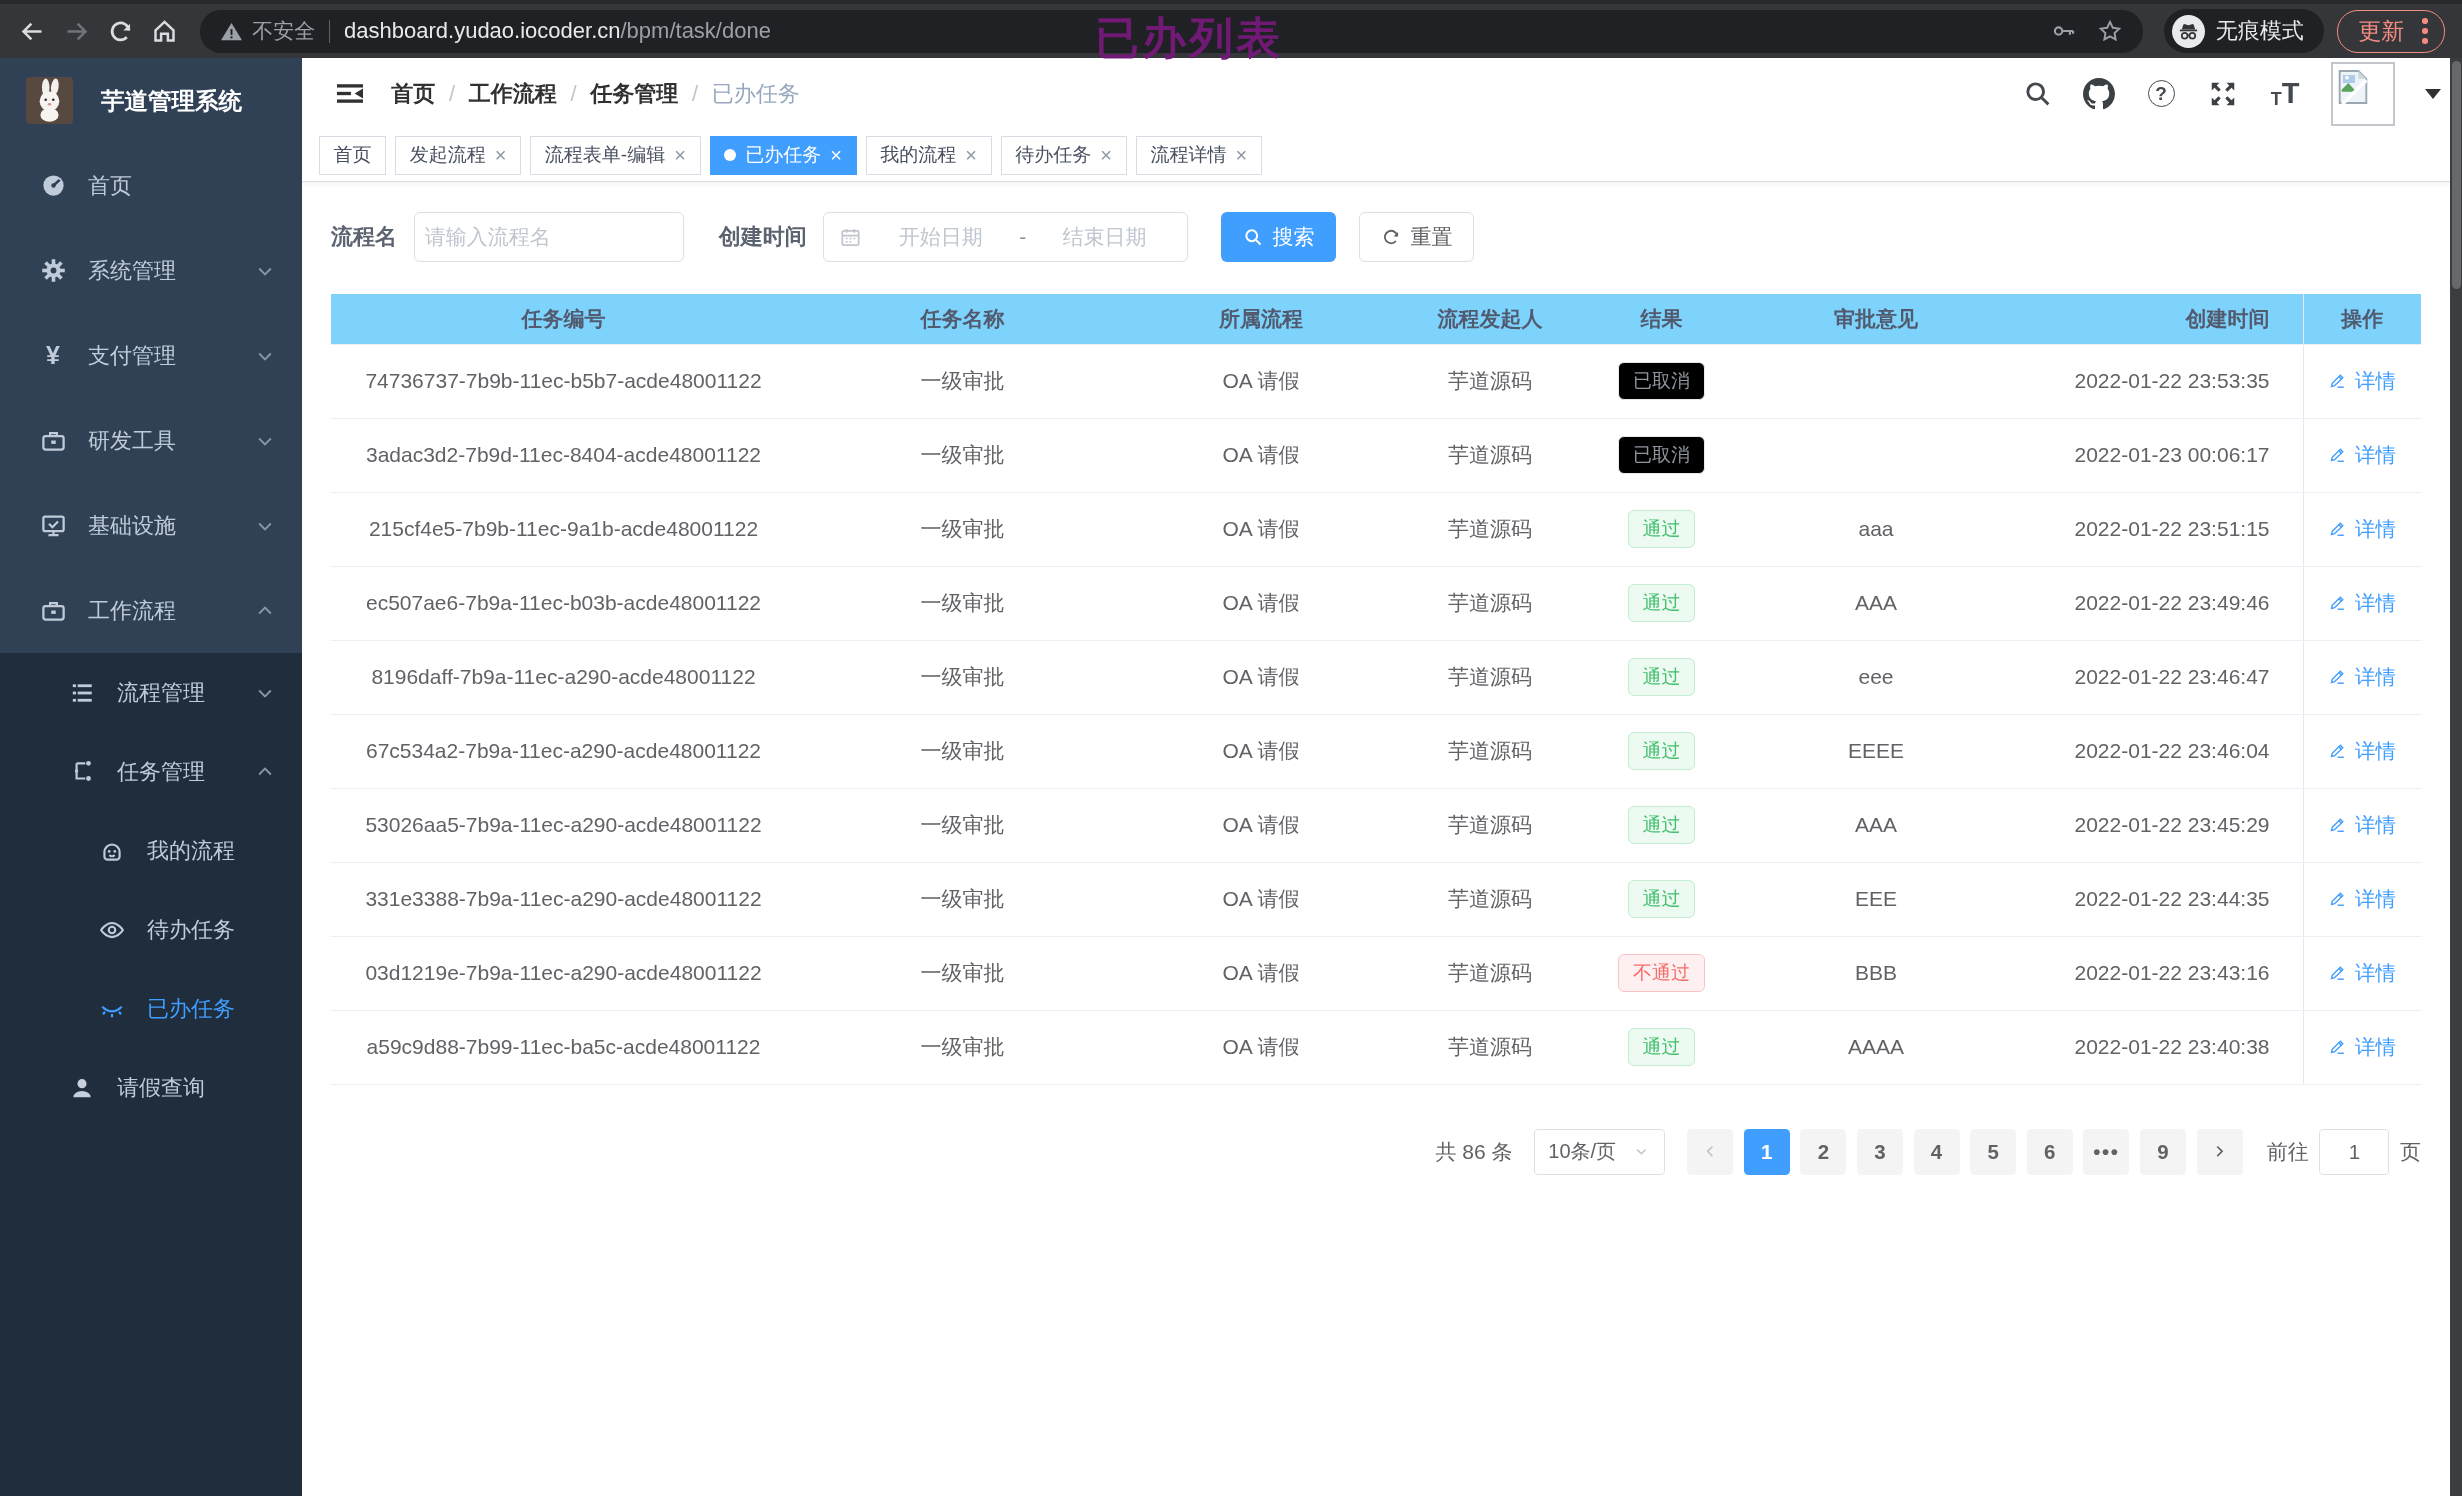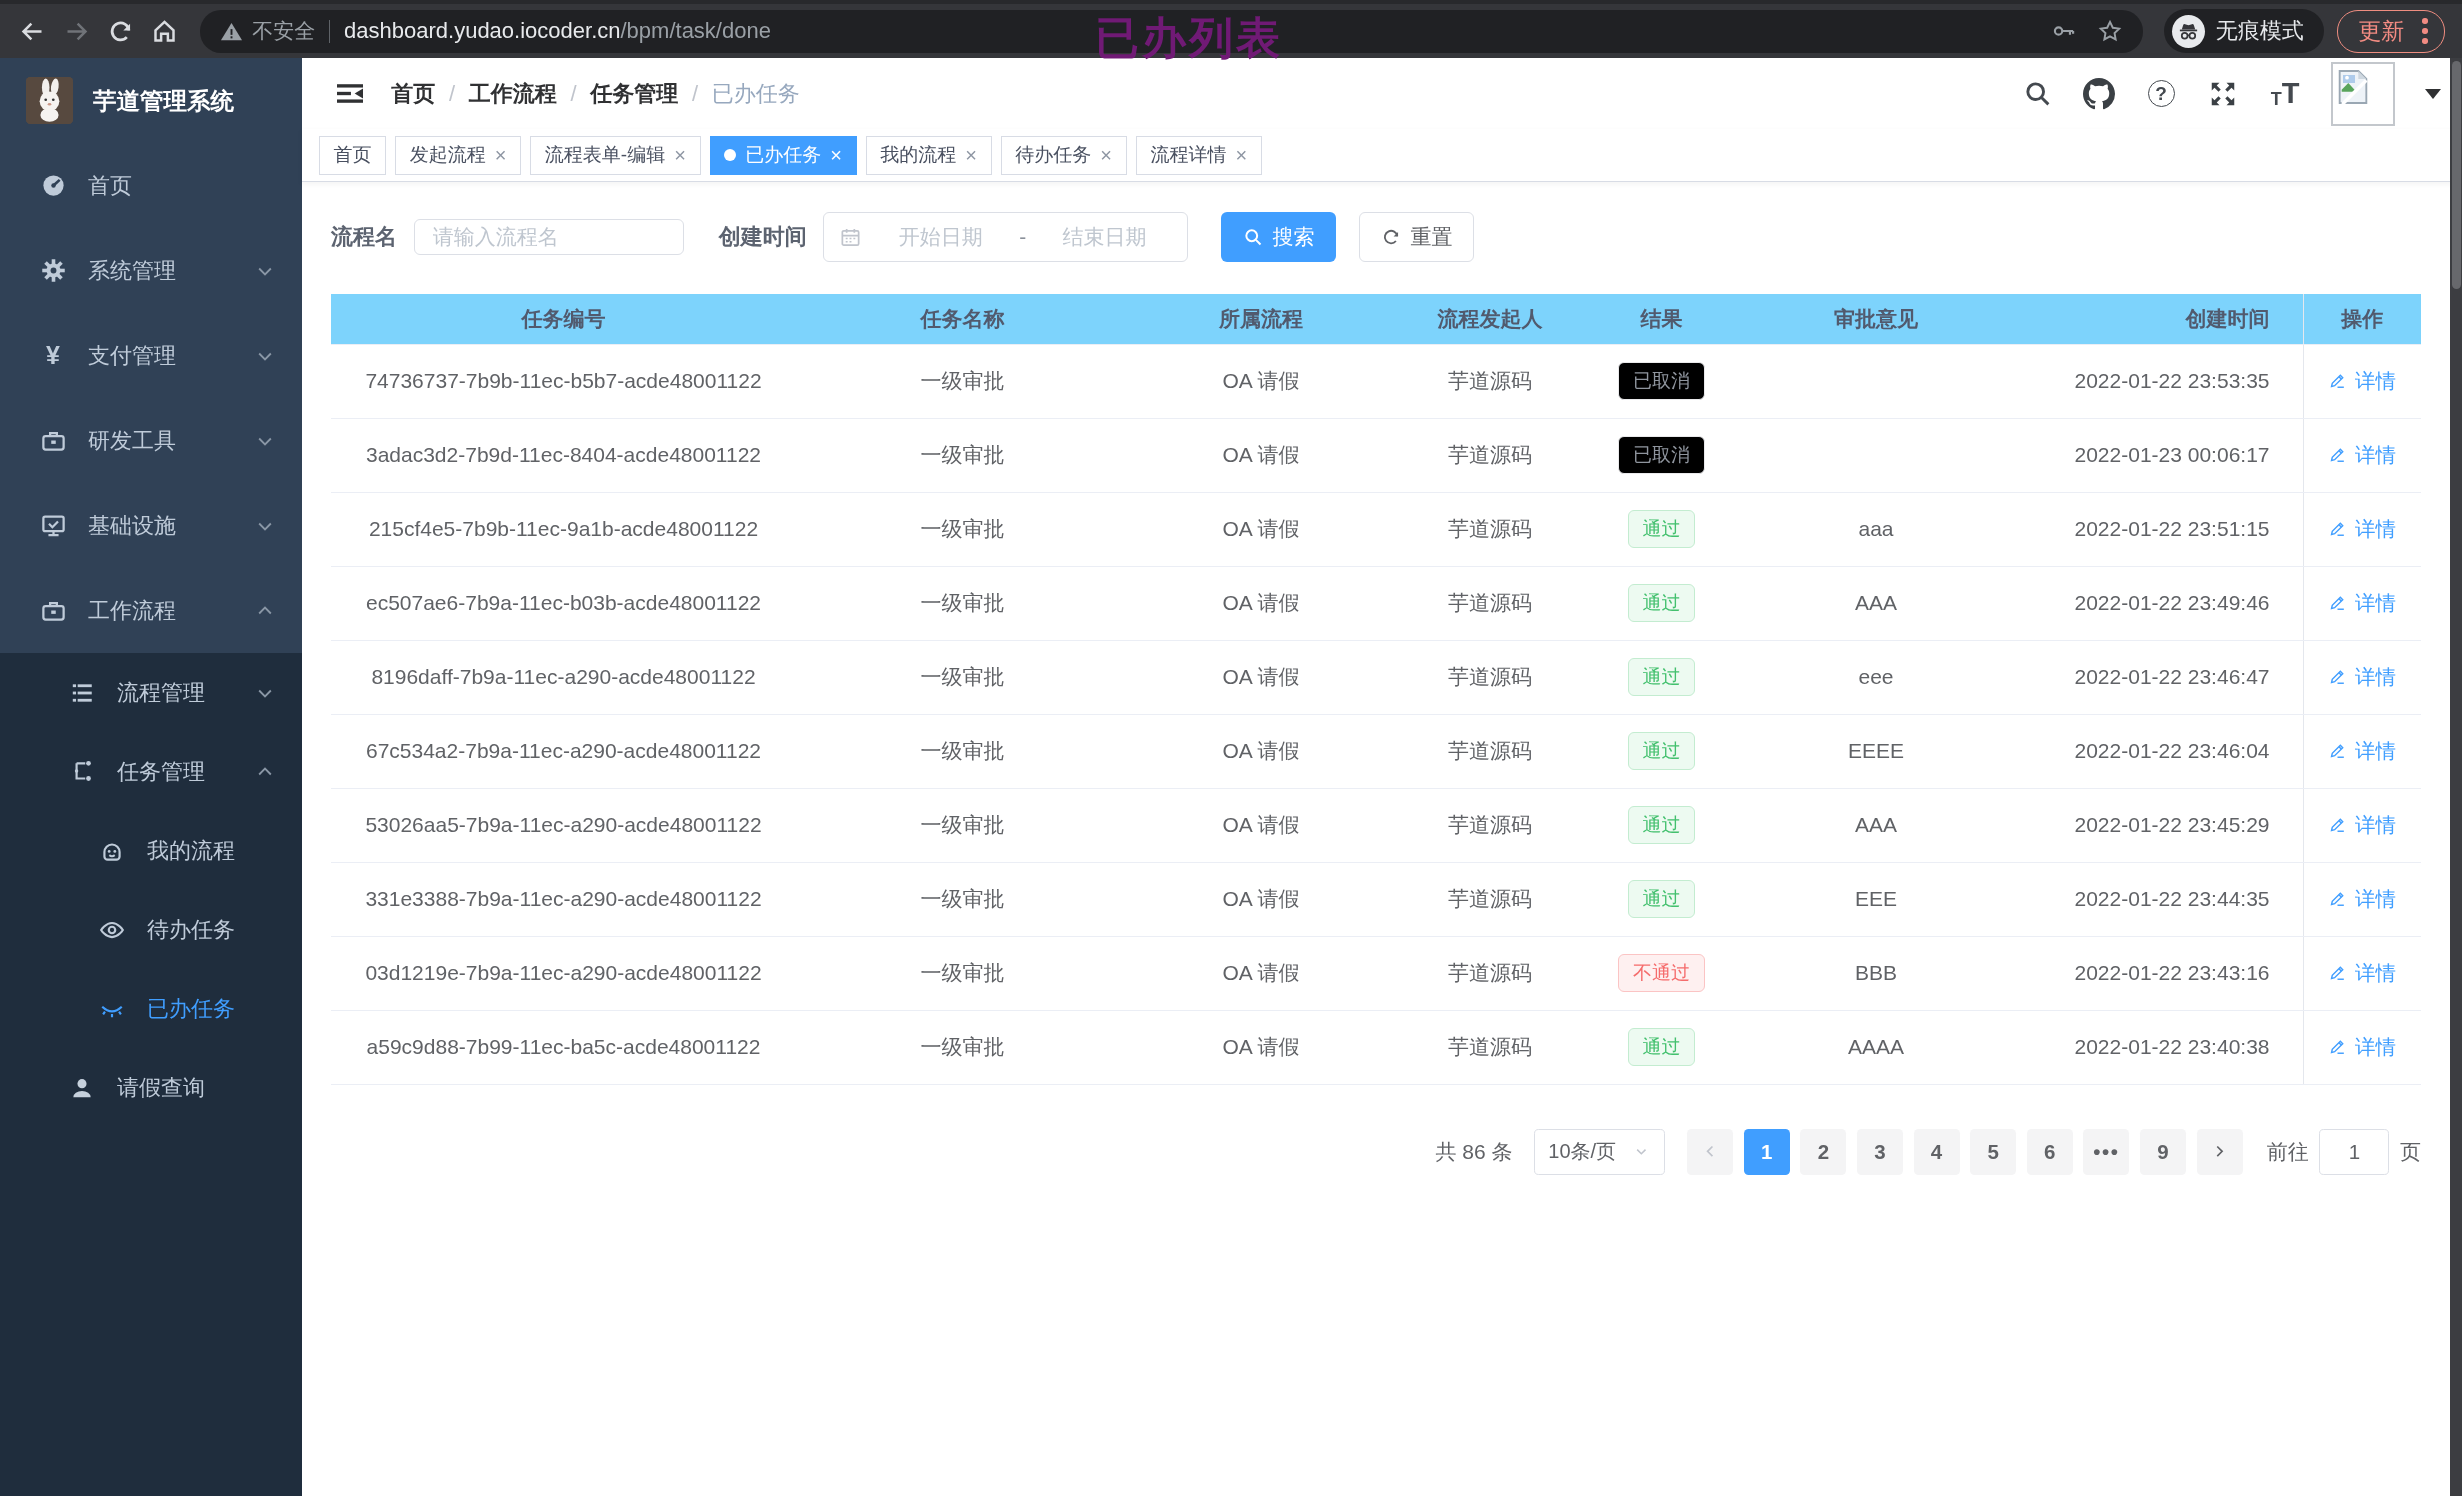--- a/index.html
+++ b/index.html
@@ -23,21 +23,21 @@
   .dots { display:flex; flex-direction:column; gap:4.6px; padding:3px;}
   .dots i { width:5.3px; height:5.3px; border-radius:50%; background:#f28b82; }
 
   .annotation { position:absolute; left:1095px; top:9px; font-size:44px; font-weight:bold; color:#701a75; z-index:50; letter-spacing:3px;}
 
   
   .app { display:flex; height:1439px; }
 
   
   .sidebar { width:302px; background:#304156; flex:0 0 auto; display:flex; flex-direction:column; overflow:hidden;}
-  .logo-row { height:85px; display:flex; align-items:center; padding-left:26px; gap:20px; flex:0 0 auto;}
+  .logo-row { height:85px; display:flex; align-items:center; padding-left:26px; gap:28px; flex:0 0 auto;}
   .logo-img { width:47px; height:47px; border-radius:4.6px; background:#584e48; overflow:hidden; flex:0 0 auto;}
   .logo-title { color:#fff; font-size:23.5px; font-weight:600; white-space:nowrap;}
   .menu-item { height:85px; display:flex; align-items:center; padding:0 27px 0 38px; color:#bfcbd9; font-size:22px; cursor:pointer; }
   .menu-item .mi-icon { width:30px; display:flex; justify-content:center; margin-right:20px; flex:0 0 auto;}
   .menu-item .mi-label { flex:1; white-space:nowrap;}
   .submenu { background:#1f2d3d; flex:1; }
   .submenu .menu-item { height:79px; padding-left:67px; }
   .submenu .menu-item.lvl3 { padding-left:97px; }
   .menu-item.active { color:#409eff; }
   .chev { flex:0 0 auto; }
@@ -65,21 +65,21 @@
   .tag .x { font-size:20px; color:#8e96a3; line-height:1; }
   .tag.active { background:#409eff; border-color:#409eff; color:#fff; }
   .tag.active .x { color:#fff; }
   .tag-dot { width:12px; height:12px; border-radius:50%; background:#fff; flex:0 0 auto;}
 
   .content { flex:1; padding:30px 29px; overflow:hidden; }
 
   
   .filters { display:flex; align-items:center; margin-bottom:32px; }
   .f-label { font-size:22px; color:#5c6370; font-weight:600; margin-right:16.7px; white-space:nowrap;}
-  .f-input { width:270px; height:36px; border:0.8px solid #dcdfe6; border-radius:6px; padding:0 18px; font-size:21px; color:#606266; font-family:inherit; outline:none;}
+  .f-input { width:270px; height:50px; border:0.8px solid #dcdfe6; border-radius:6px; padding:0 10px; font-size:21px; color:#606266; font-family:inherit; outline:none;}
   .f-input::placeholder { color:#bfc6cf; }
   .gap { width:35px; flex:0 0 auto;}
   .date-range { width:365px; height:50px; border:0.8px solid #dcdfe6; border-radius:6px; display:flex; align-items:center; padding:0 15px; gap:10.6px; }
   .dr-ph { font-size:21px; color:#bfc6cf; flex:1; text-align:center; white-space:nowrap;}
   .dr-sep { font-size:21px; color:#8a909a; }
   .btn { height:50px; border-radius:6px; display:flex; align-items:center; gap:9px; padding:0 21px; font-size:21px; cursor:pointer; border:0.8px solid transparent; white-space:nowrap;}
   .btn-primary { background:#409eff; color:#fff; margin-left:33px;}
   .btn-plain { background:#fff; color:#606266; border-color:#dcdfe6; margin-left:23px;}
 
   

